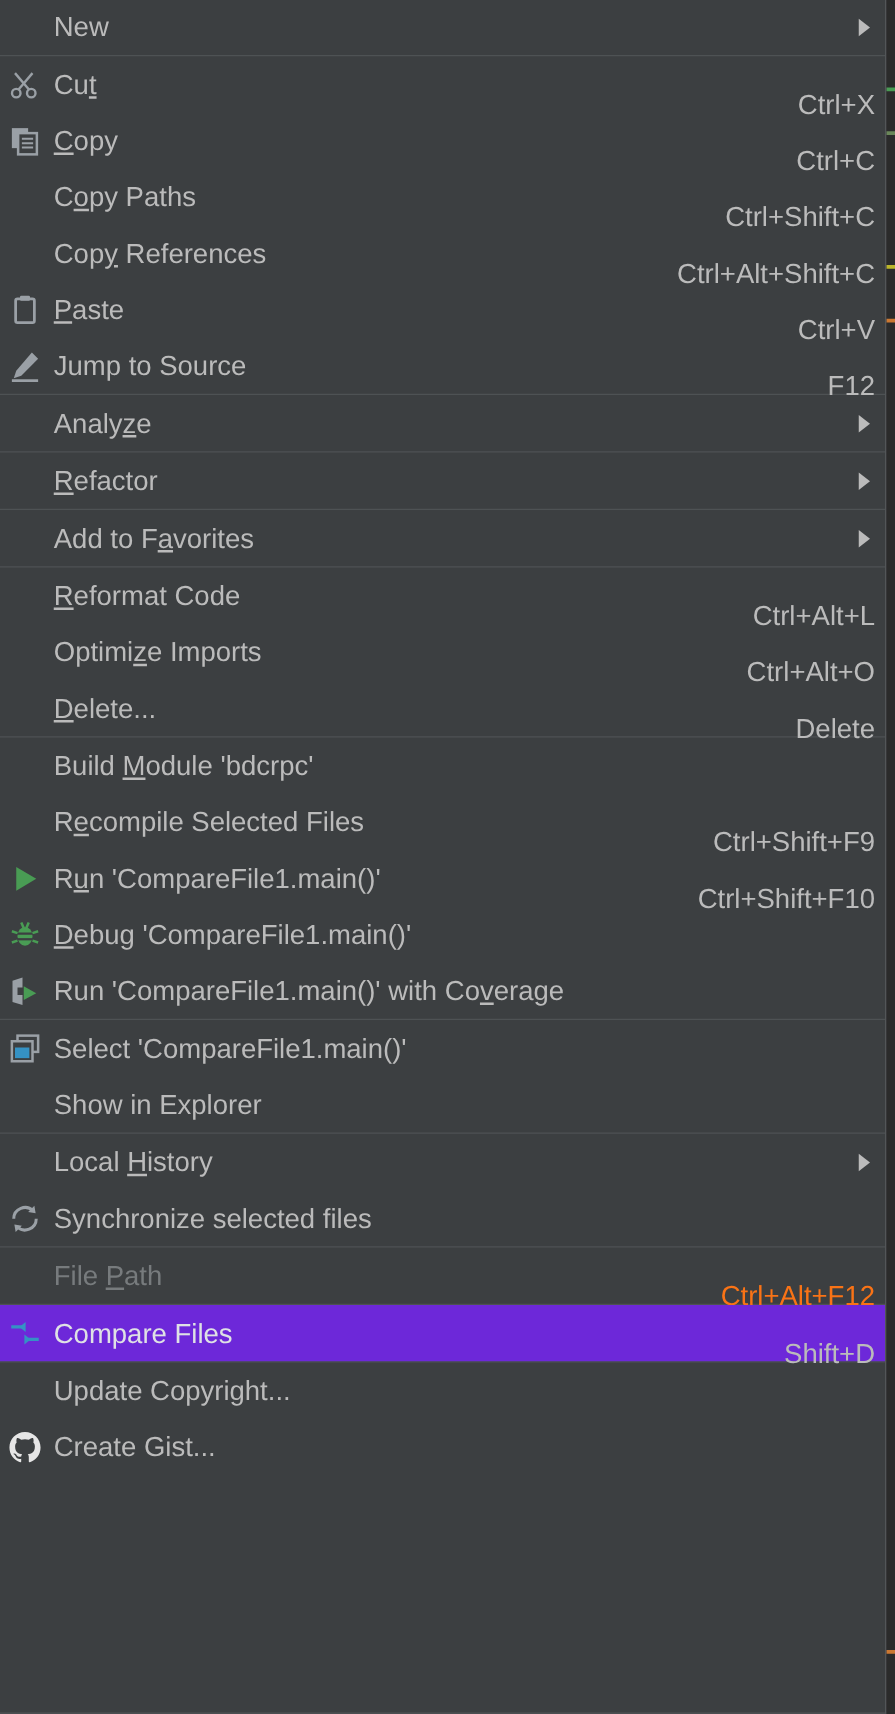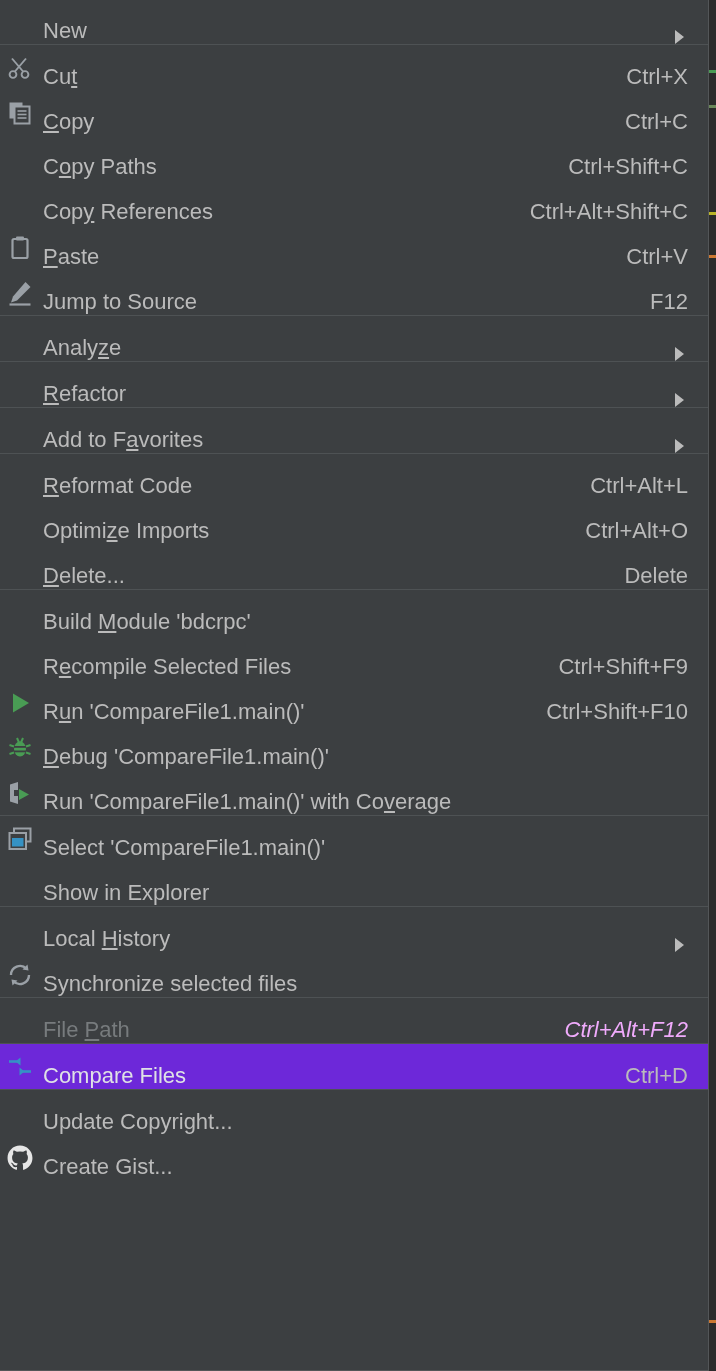--- a/index.html
+++ b/index.html
@@ -36,35 +36,35 @@
   }
 
   .menu-section {
     border-bottom: 1px solid #4e5254;
   }
   .menu-section:last-child { border-bottom: none; }
 
   .menu-item {
     position: relative;
     display: flex;
-    align-items: flex-end;
+    align-items: center;
     height: 45px;
     box-sizing: border-box;
-    padding: 0 20px 0 0;
+    padding: 0 8px 0 0;
     color: #bbbbbb;
     font-size: 22px;
     white-space: nowrap;
   }
   .menu-item.partial { height: 44px; }
   .menu-item.selected {
     background: #6d28d9;
     color: #dfe1e5;
   }
   .menu-item.disabled { color: #777b7d; }
-  .menu-item.disabled .shortcut { color: #f0abfc; font-style: italic; }
+  .menu-item.disabled .shortcut { color: #f97316; }
 
   .icon-cell {
     flex: 0 0 40px;
     width: 40px;
     height: 45px;
     display: flex;
     align-items: center;
     justify-content: center;
   }
   .icon-cell svg { display: block; }
@@ -317,21 +317,21 @@
       <div class="menu-item selected">
         <div class="icon-cell">
           <svg width="26" height="26" viewBox="0 0 26 26">
          <path d="M2 7.5 L12 7.5" stroke="#3592c4" stroke-width="2.6"></path>
          <path d="M13.5 3.5 L8.5 7.5 L13.5 11.5" fill="#3592c4"></path>
          <path d="M24 17.5 L14 17.5" stroke="#3592c4" stroke-width="2.6"></path>
          <path d="M12.5 13.5 L17.5 17.5 L12.5 21.5" fill="#3592c4"></path>
        </svg>
         </div>
         <div class="label">Compare Files</div>
-        <div class="shortcut">Ctrl+D</div>
+        <div class="shortcut">Shift+D</div>
       </div>
     </div>
     <div class="menu-section">
       <div class="menu-item">
         <div class="icon-cell"></div>
         <div class="label">Update Copyright...</div>
       </div>
       <div class="menu-item">
         <div class="icon-cell">
           <svg width="26" height="26" viewBox="0 0 24 24">

